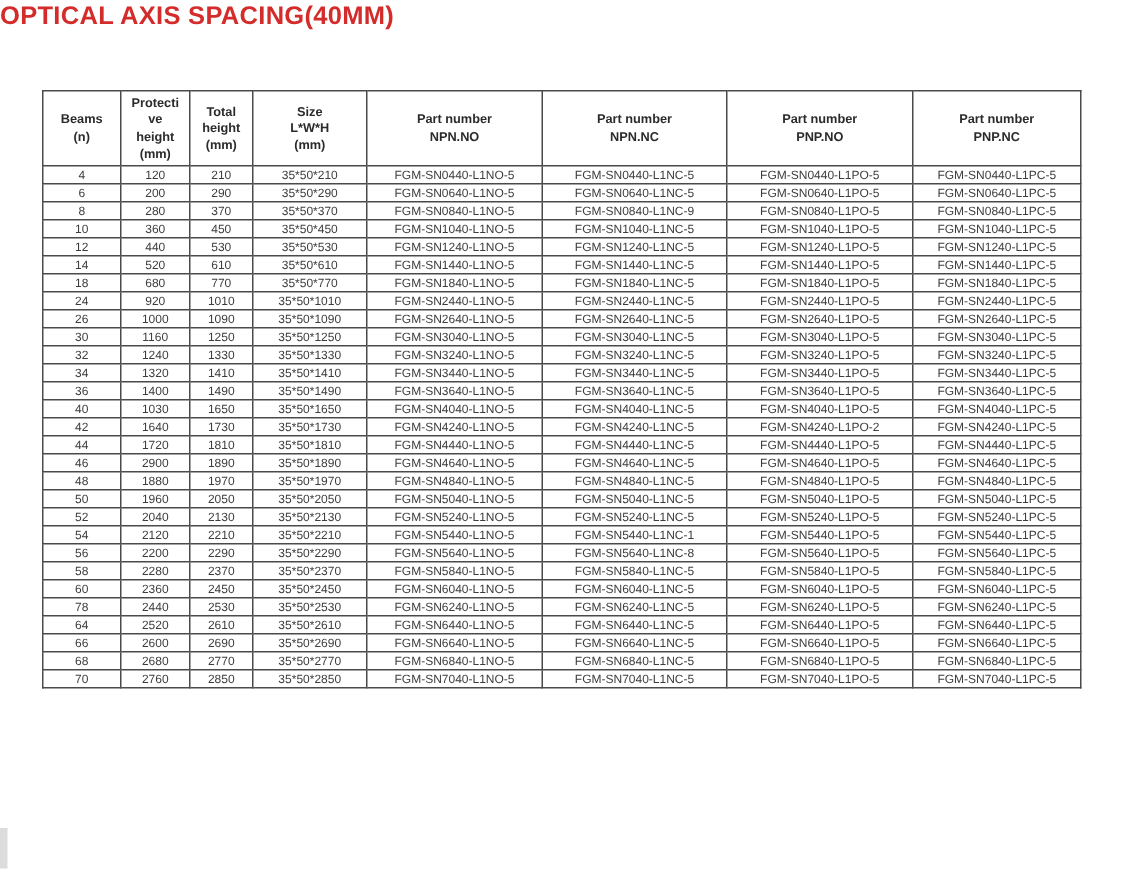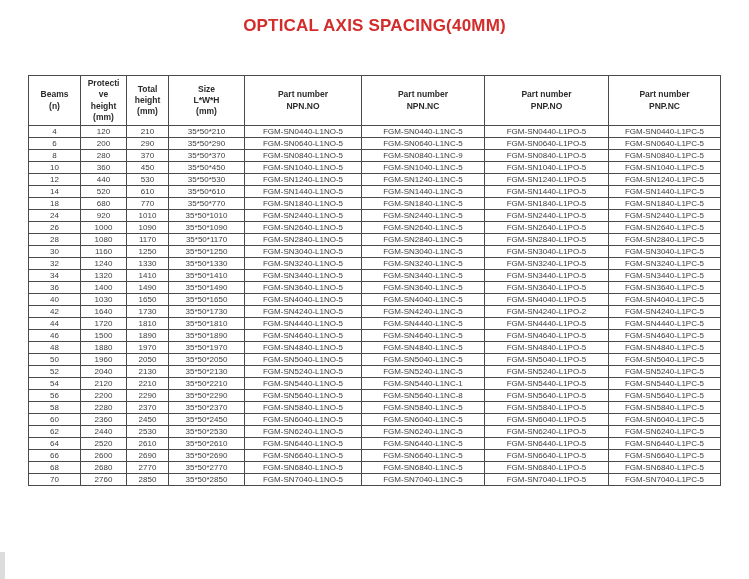--- a/index.html
+++ b/index.html
@@ -11,24 +11,23 @@
   }
   * { box-sizing: border-box; }
   html, body {
     margin: 0; padding: 0;
     width: 749px; height: 579px;
     background: var(--bg-color);
     overflow: hidden;
     font-family: "Liberation Sans", sans-serif;
   }
   .page-title {
-    margin-top: 15px;
+    margin-top: 0;
     height: 21px;
     line-height: 21px;
-    text-align: center;
     font-size: 17px;
     font-weight: bold;
     letter-spacing: 0.2px;
     color: var(--title-color);
   }
   .table-wrap {
     margin: 39px 0 0 28px;
   }
   table.spec-table {
     border-collapse: collapse;
@@ -195,30 +194,20 @@
           <td>26</td>
           <td>1000</td>
           <td>1090</td>
           <td>35*50*1090</td>
           <td>FGM-SN2640-L1NO-5</td>
           <td>FGM-SN2640-L1NC-5</td>
           <td>FGM-SN2640-L1PO-5</td>
           <td>FGM-SN2640-L1PC-5</td>
         </tr>
         <tr>
-          <td>28</td>
-          <td>1080</td>
-          <td>1170</td>
-          <td>35*50*1170</td>
-          <td>FGM-SN2840-L1NO-5</td>
-          <td>FGM-SN2840-L1NC-5</td>
-          <td>FGM-SN2840-L1PO-5</td>
-          <td>FGM-SN2840-L1PC-5</td>
-        </tr>
-        <tr>
           <td>30</td>
           <td>1160</td>
           <td>1250</td>
           <td>35*50*1250</td>
           <td>FGM-SN3040-L1NO-5</td>
           <td>FGM-SN3040-L1NC-5</td>
           <td>FGM-SN3040-L1PO-5</td>
           <td>FGM-SN3040-L1PC-5</td>
         </tr>
         <tr>
@@ -276,21 +265,21 @@
           <td>1720</td>
           <td>1810</td>
           <td>35*50*1810</td>
           <td>FGM-SN4440-L1NO-5</td>
           <td>FGM-SN4440-L1NC-5</td>
           <td>FGM-SN4440-L1PO-5</td>
           <td>FGM-SN4440-L1PC-5</td>
         </tr>
         <tr>
           <td>46</td>
-          <td>1500</td>
+          <td>2900</td>
           <td>1890</td>
           <td>35*50*1890</td>
           <td>FGM-SN4640-L1NO-5</td>
           <td>FGM-SN4640-L1NC-5</td>
           <td>FGM-SN4640-L1PO-5</td>
           <td>FGM-SN4640-L1PC-5</td>
         </tr>
         <tr>
           <td>48</td>
           <td>1880</td>
@@ -355,21 +344,21 @@
           <td>60</td>
           <td>2360</td>
           <td>2450</td>
           <td>35*50*2450</td>
           <td>FGM-SN6040-L1NO-5</td>
           <td>FGM-SN6040-L1NC-5</td>
           <td>FGM-SN6040-L1PO-5</td>
           <td>FGM-SN6040-L1PC-5</td>
         </tr>
         <tr>
-          <td>62</td>
+          <td>78</td>
           <td>2440</td>
           <td>2530</td>
           <td>35*50*2530</td>
           <td>FGM-SN6240-L1NO-5</td>
           <td>FGM-SN6240-L1NC-5</td>
           <td>FGM-SN6240-L1PO-5</td>
           <td>FGM-SN6240-L1PC-5</td>
         </tr>
         <tr>
           <td>64</td>

